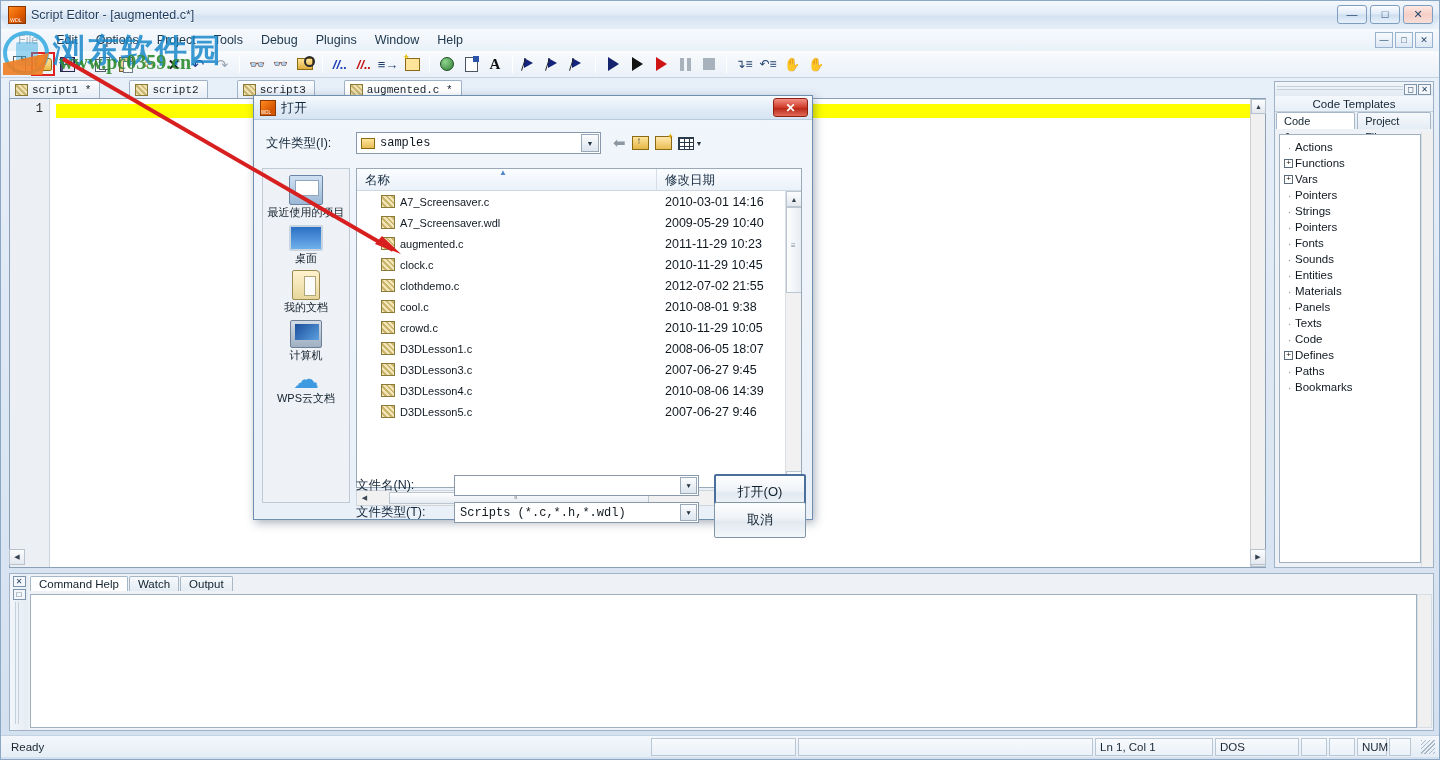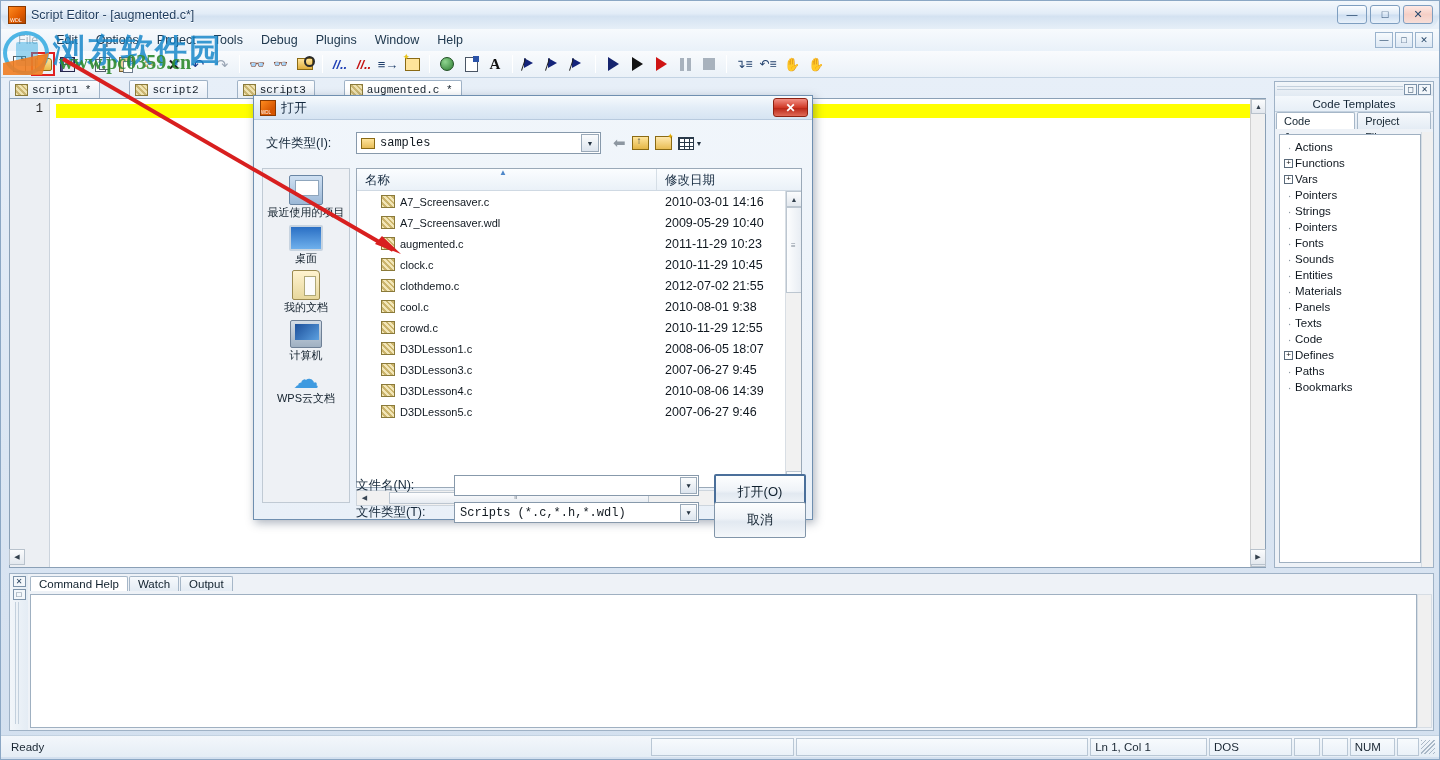--- a/index.html
+++ b/index.html
@@ -674,21 +674,21 @@
   </div>
 
   <div class="statusbar">
     <div class="sb-ready">Ready</div>
     <div class="sb-cell" style="width:145px"></div>
     <div class="sb-cell" style="width:295px"></div>
     <div class="sb-cell" style="width:118px">Ln 1, Col 1</div>
     <div class="sb-cell" style="width:84px">DOS</div>
     <div class="sb-cell" style="width:26px"></div>
     <div class="sb-cell" style="width:26px"></div>
-    <div class="sb-cell" style="width:46px">NUM</div>
+    <div class="sb-cell" style="width:30px">NUM</div>
     <div class="sb-cell" style="width:22px"></div>
     <div class="sb-grip"></div>
   </div>
 
   <div class="dlg">
     <div class="dlg-title">
       <div class="dlg-icon"></div>
       <div class="dlg-title-text">打开</div>
       <div class="dlg-close">✕</div>
     </div>
@@ -786,21 +786,21 @@
                 <span class="fileicon"></span>
                 <span>cool.c</span>
               </span>
               <span class="fl-date">2010-08-01 9:38</span>
             </div>
           <div class="fl-row">
               <span class="fl-name">
                 <span class="fileicon"></span>
                 <span>crowd.c</span>
               </span>
-              <span class="fl-date">2010-11-29 12:55</span>
+              <span class="fl-date">2010-11-29 10:05</span>
             </div>
           <div class="fl-row">
               <span class="fl-name">
                 <span class="fileicon"></span>
                 <span>D3DLesson1.c</span>
               </span>
               <span class="fl-date">2008-06-05 18:07</span>
             </div>
           <div class="fl-row">
               <span class="fl-name">

